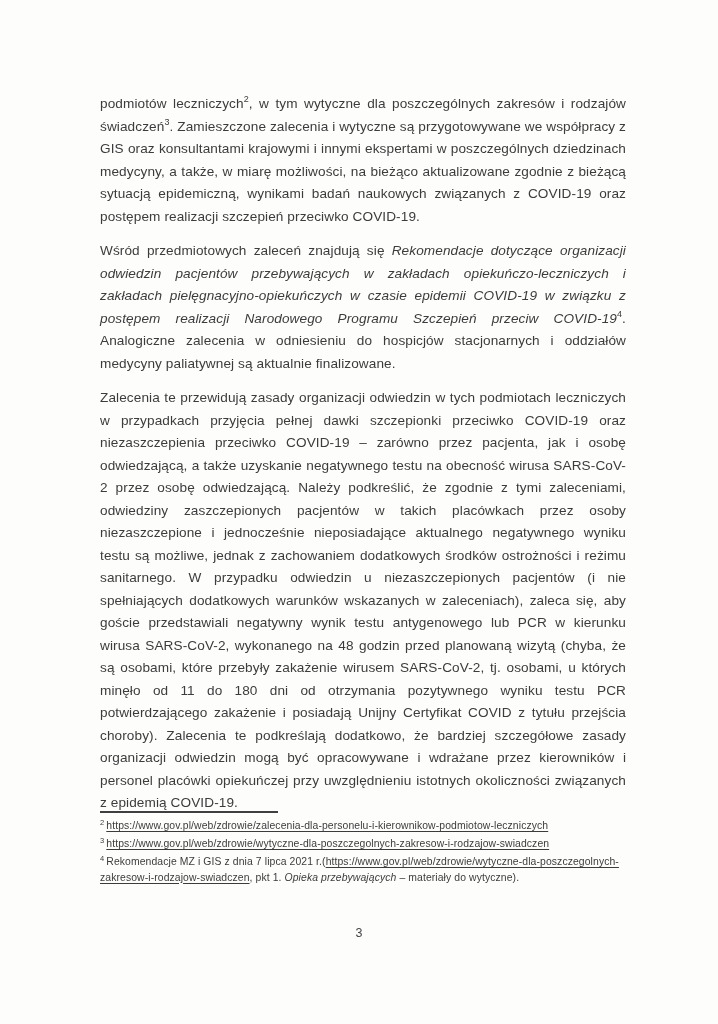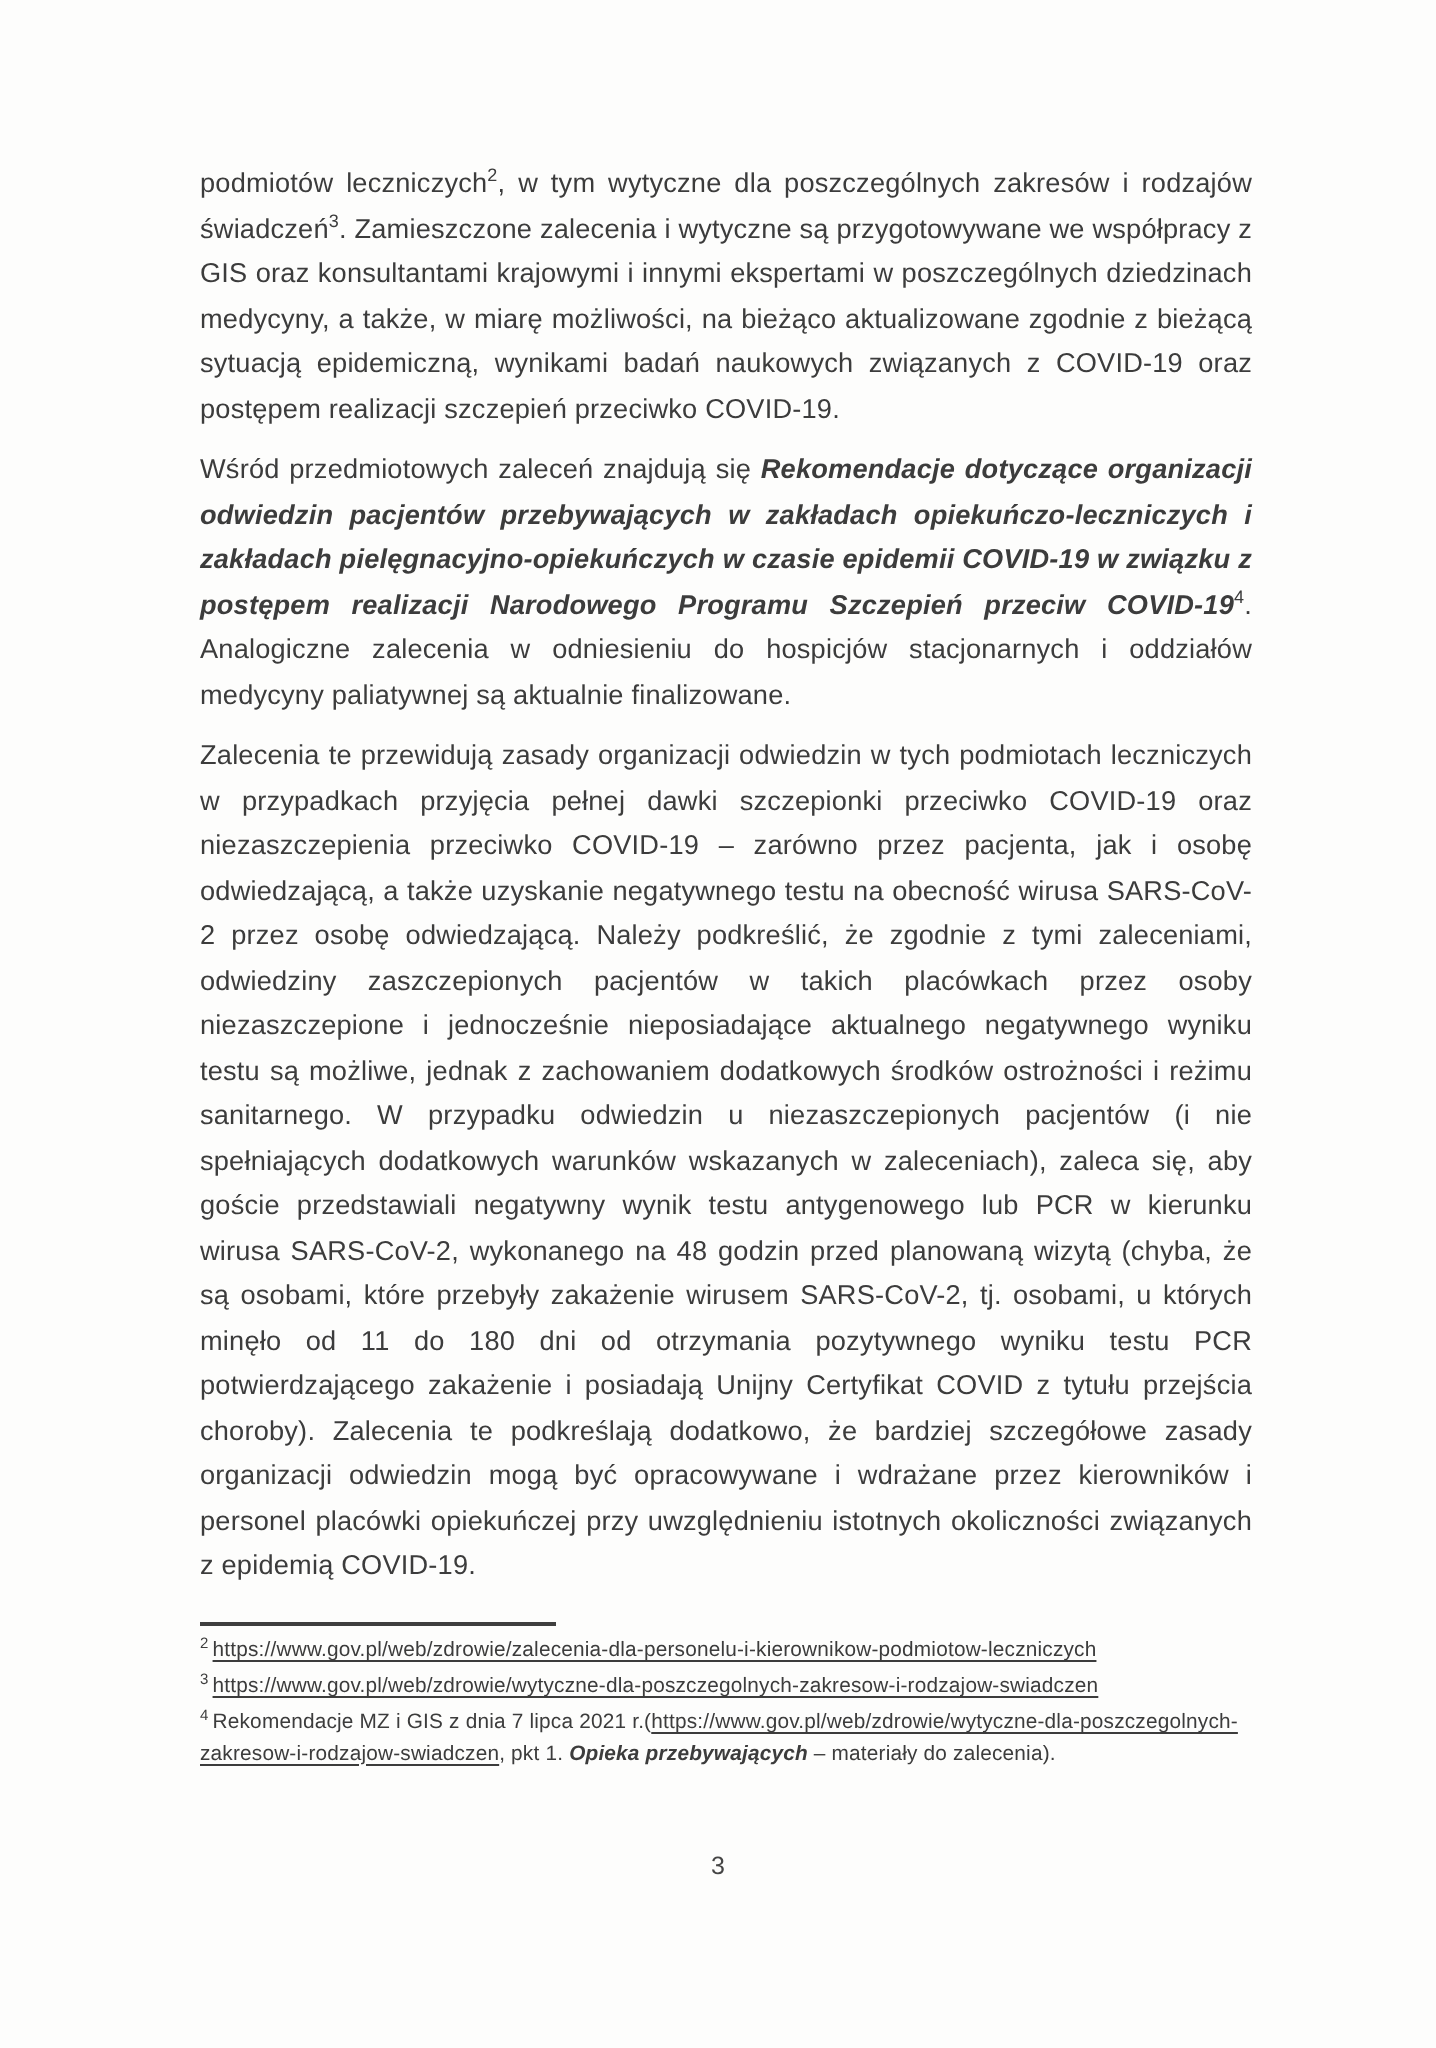--- a/index.html
+++ b/index.html
@@ -21,24 +21,24 @@
     position: absolute;
     left: 100px;
     top: 81px;
     width: 526px;
     font-size: 13.6px;
     line-height: 22.5px;
     text-align: justify;
     letter-spacing: 0.1px;
   }
   .body-text p {
-    margin: 0 0 8px 0;
+    margin: 12px 0 8px 0;
   }
   .seg-normal { font-style: normal; }
-  .seg-italic { font-style: italic; font-weight: bold; }
+  .seg-italic { font-style: italic; }
   sup.seg-sup {
     font-size: 9px;
     line-height: 0;
     vertical-align: super;
   }
   .seg-link {
     color: #3c3c3c;
     text-decoration: underline;
     text-underline-offset: 2px;
     cursor: pointer;
@@ -90,18 +90,18 @@
       <p><span class="seg-normal">podmiotów leczniczych</span><sup class="seg-sup">2</sup><span class="seg-normal">, w tym wytyczne dla poszczególnych zakresów i rodzajów świadczeń</span><sup class="seg-sup">3</sup><span class="seg-normal">. Zamieszczone zalecenia i wytyczne są przygotowywane we współpracy z GIS oraz konsultantami krajowymi i innymi ekspertami w poszczególnych dziedzinach medycyny, a także, w miarę możliwości, na bieżąco aktualizowane zgodnie z bieżącą sytuacją epidemiczną, wynikami badań naukowych związanych z COVID-19 oraz postępem realizacji szczepień przeciwko COVID-19.</span></p>
       <p><span class="seg-normal">Wśród przedmiotowych zaleceń znajdują się </span><span class="seg-italic">Rekomendacje dotyczące organizacji odwiedzin pacjentów przebywających w zakładach opiekuńczo-leczniczych i zakładach pielęgnacyjno-opiekuńczych w czasie epidemii COVID-19 w związku z postępem realizacji Narodowego Programu Szczepień przeciw COVID-19</span><sup class="seg-sup">4</sup><span class="seg-normal">. Analogiczne zalecenia w odniesieniu do hospicjów stacjonarnych i oddziałów medycyny paliatywnej są aktualnie finalizowane.</span></p>
       <p><span class="seg-normal">Zalecenia te przewidują zasady organizacji odwiedzin w tych podmiotach leczniczych w przypadkach przyjęcia pełnej dawki szczepionki przeciwko COVID-19 oraz niezaszczepienia przeciwko COVID-19 – zarówno przez pacjenta, jak i osobę odwiedzającą, a także uzyskanie negatywnego testu na obecność wirusa SARS-CoV-2 przez osobę odwiedzającą. Należy podkreślić, że zgodnie z tymi zaleceniami, odwiedziny zaszczepionych pacjentów w takich placówkach przez osoby niezaszczepione i jednocześnie nieposiadające aktualnego negatywnego wyniku testu są możliwe, jednak z zachowaniem dodatkowych środków ostrożności i reżimu sanitarnego. W przypadku odwiedzin u niezaszczepionych pacjentów (i nie spełniających dodatkowych warunków wskazanych w zaleceniach), zaleca się, aby goście przedstawiali negatywny wynik testu antygenowego lub PCR w kierunku wirusa SARS-CoV-2, wykonanego na 48 godzin przed planowaną wizytą (chyba, że są osobami, które przebyły zakażenie wirusem SARS-CoV-2, tj. osobami, u których minęło od 11 do 180 dni od otrzymania pozytywnego wyniku testu PCR potwierdzającego zakażenie i posiadają Unijny Certyfikat COVID z tytułu przejścia choroby). Zalecenia te podkreślają dodatkowo, że bardziej szczegółowe zasady organizacji odwiedzin mogą być opracowywane i wdrażane przez kierowników i personel placówki opiekuńczej przy uwzględnieniu istotnych okoliczności związanych z epidemią COVID-19.</span></p>
     </div>
 
   <div class="footnote-sep"></div>
 
   <div class="footnotes" id="footnotes">
       <p><sup>2</sup><a class="seg-link">https://www.gov.pl/web/zdrowie/zalecenia-dla-personelu-i-kierownikow-podmiotow-leczniczych</a></p>
       <p><sup>3</sup><a class="seg-link">https://www.gov.pl/web/zdrowie/wytyczne-dla-poszczegolnych-zakresow-i-rodzajow-swiadczen</a></p>
-      <p><sup>4</sup><span class="seg-normal">Rekomendacje MZ i GIS z dnia 7 lipca 2021 r.(</span><a class="seg-link">https://www.gov.pl/web/zdrowie/wytyczne-dla-poszczegolnych-zakresow-i-rodzajow-swiadczen</a><span class="seg-normal">, pkt 1. </span><span class="seg-italic">Opieka przebywających</span><span class="seg-normal"> – materiały do zalecenia).</span></p>
+      <p><sup>4</sup><span class="seg-normal">Rekomendacje MZ i GIS z dnia 7 lipca 2021 r.(</span><a class="seg-link">https://www.gov.pl/web/zdrowie/wytyczne-dla-poszczegolnych-zakresow-i-rodzajow-swiadczen</a><span class="seg-normal">, pkt 1. </span><span class="seg-italic">Opieka przebywających</span><span class="seg-normal"> – materiały do wytyczne).</span></p>
     </div>
 
   <div class="page-number">3</div>
 
 </div>
 
 </body></html>

